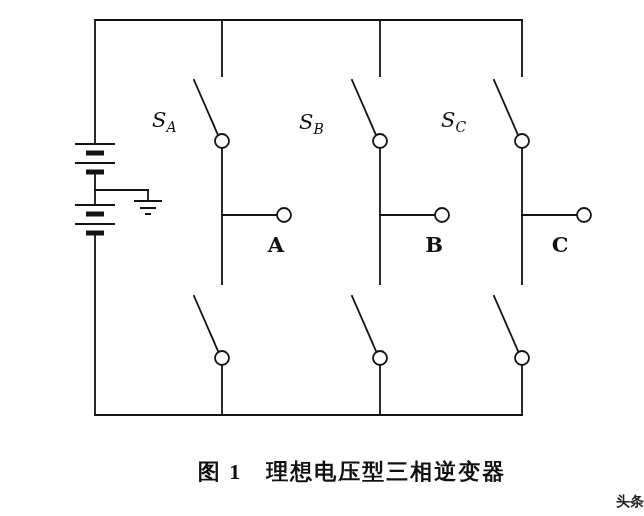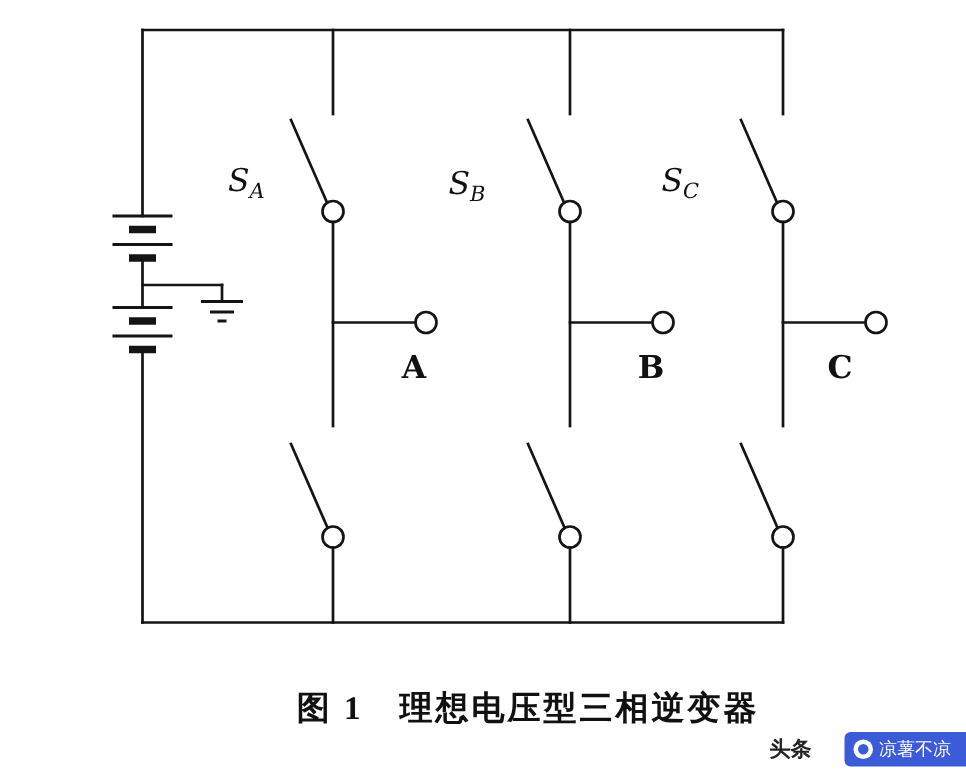--- a/index.html
+++ b/index.html
@@ -100,19 +100,15 @@
 
     <text class="plabel" x="276" y="252">A</text>
     <text class="plabel" x="434" y="252">B</text>
     <text class="plabel" x="560" y="252">C</text>
 
     <text class="caption" x="352" y="479">图 1　理想电压型三相逆变器</text>
   </svg>
 
   <div class="watermark">
     <span class="wm-brand">头条</span>
-    <span class="wm-pill" style="background: rgb(60, 91, 217);">
-      <span class="wm-logo"></span>
-      <span>凉薯不凉</span>
-    </span>
   </div>
 
 </div>
 
 </body></html>

